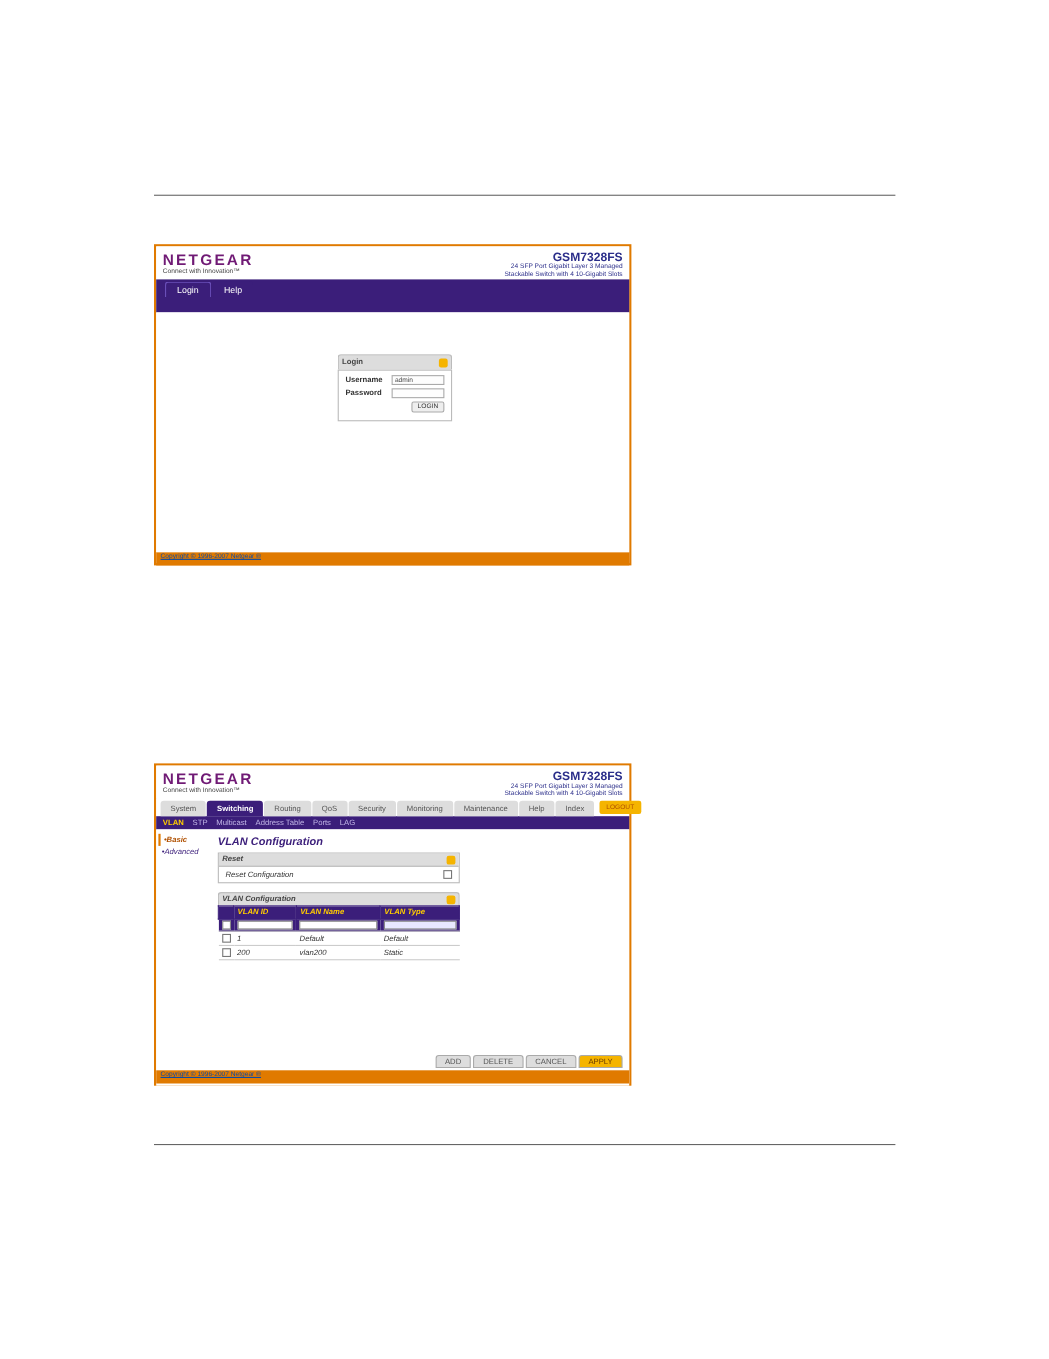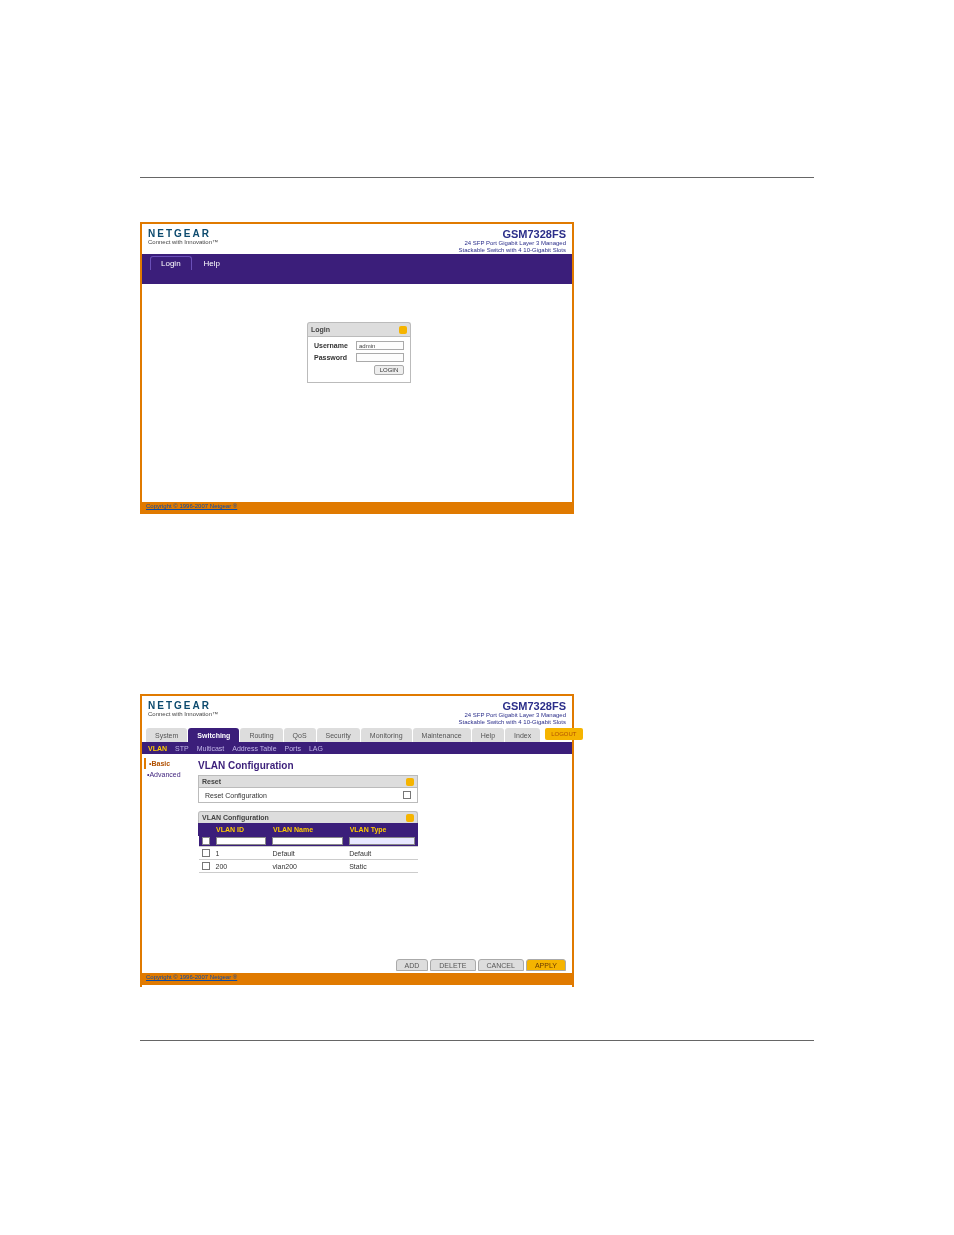--- a/index.html
+++ b/index.html
@@ -4,21 +4,21 @@
 <style>
   * { box-sizing: border-box; margin: 0; padding: 0; }
   body { width: 954px; height: 1235px; background: #fff; font-family: Arial, Helvetica, sans-serif; color: #000; position: relative; }
   .page { width: 954px; height: 1235px; position: relative; }
 
   .top-rule { position: absolute; left: 140px; top: 177px; width: 674px; height: 1px; background: #666; }
 
   
   .screen1 { position: absolute; left: 140px; top: 222px; width: 434px; height: 292px; border: 2px solid #e07a00; background: #fff; font-size: 8px; }
   .hdr-row { height: 30px; background: #fff; display: flex; justify-content: space-between; padding: 4px 6px; }
-  .logo-block .brand { color: #0c4a6e; font-weight: bold; font-size: 10px; letter-spacing: 2px; }
+  .logo-block .brand { color: #701a75; font-weight: bold; font-size: 14px; letter-spacing: 2px; }
   .logo-block .tagline { color: #444; font-size: 6px; }
   .model-block { text-align: right; }
   .model-block .model { color: #2b2e8a; font-weight: bold; font-size: 11px; }
   .model-block .model-desc { color: #2b2e8a; font-size: 6px; line-height: 1.1; }
 
   .tabbar { height: 16px; background: #3b1e7a; display: flex; align-items: flex-end; padding-left: 8px; gap: 2px; }
   .tab { height: 14px; padding: 2px 10px; font-size: 8px; color: #fff; border-top-left-radius: 3px; border-top-right-radius: 3px; background: #3b1e7a; display: flex; align-items: center; }
   .tab.login-t { background: #3b1e7a; border: 1px solid #6a4fb8; border-bottom: none; }
   .ribbon { height: 14px; background: #3b1e7a; }
 
@@ -39,21 +39,21 @@
   .screen2 { position: absolute; left: 140px; top: 694px; width: 434px; height: 293px; border: 2px solid #e07a00; background: #fff; font-size: 8px; }
   .tabbar2 { height: 16px; background: #fff; display: flex; align-items: flex-end; padding-left: 4px; border-bottom: 0; }
   .tab2 { height: 14px; padding: 2px 9px; font-size: 7px; color: #555; border-top-left-radius: 3px; border-top-right-radius: 3px; background: #ddd; margin-right: 1px; display: flex; align-items: center; }
   .tab2.active { background: #3b1e7a; color: #fff; font-weight: bold; }
   .tab2.help { margin-left: auto; }
   .logout-btn { height: 12px; padding: 1px 6px; background: #f5b400; color: #b05000; font-size: 6px; border-radius: 2px; margin-left: 4px; margin-right: 4px; align-self: center; display: flex; align-items: center; }
 
   .subbar { height: 12px; background: #3b1e7a; display: flex; align-items: center; padding-left: 6px; gap: 8px; font-size: 7px; color: #c1b5e6; }
   .subbar .sel { color: #fc0; font-weight: bold; }
 
-  .body2 { display: flex; height: 233px; background: #fff; }
+  .body2 { display: flex; height: 233px; background: #fff; font-style: italic; }
   .sidenav { width: 56px; padding: 4px 2px; }
   .sidenav .nav-item { font-size: 7px; padding: 2px 3px; color: #b05000; }
   .sidenav .nav-item.sel { color: #b05000; background: #fff; font-weight: bold; border-left: 2px solid #e07a00; }
   .sidenav .nav-item.adv { color: #3b1e7a; }
 
   .main2 { flex: 1; padding: 4px 0 0 0; }
   .section-title { color: #3b1e7a; font-size: 10px; font-weight: bold; padding: 2px 0 4px 0; }
   .panel { width: 220px; border: 1px solid #bbb; margin-bottom: 8px; }
   .panel-head { height: 12px; background: #ddd; display: flex; justify-content: space-between; align-items: center; padding: 0 3px; font-size: 7px; font-weight: bold; color: #444; border-bottom: 1px solid #bbb; }
   .panel-body { padding: 3px 6px; font-size: 7px; color: #333; display: flex; align-items: center; justify-content: space-between; }

